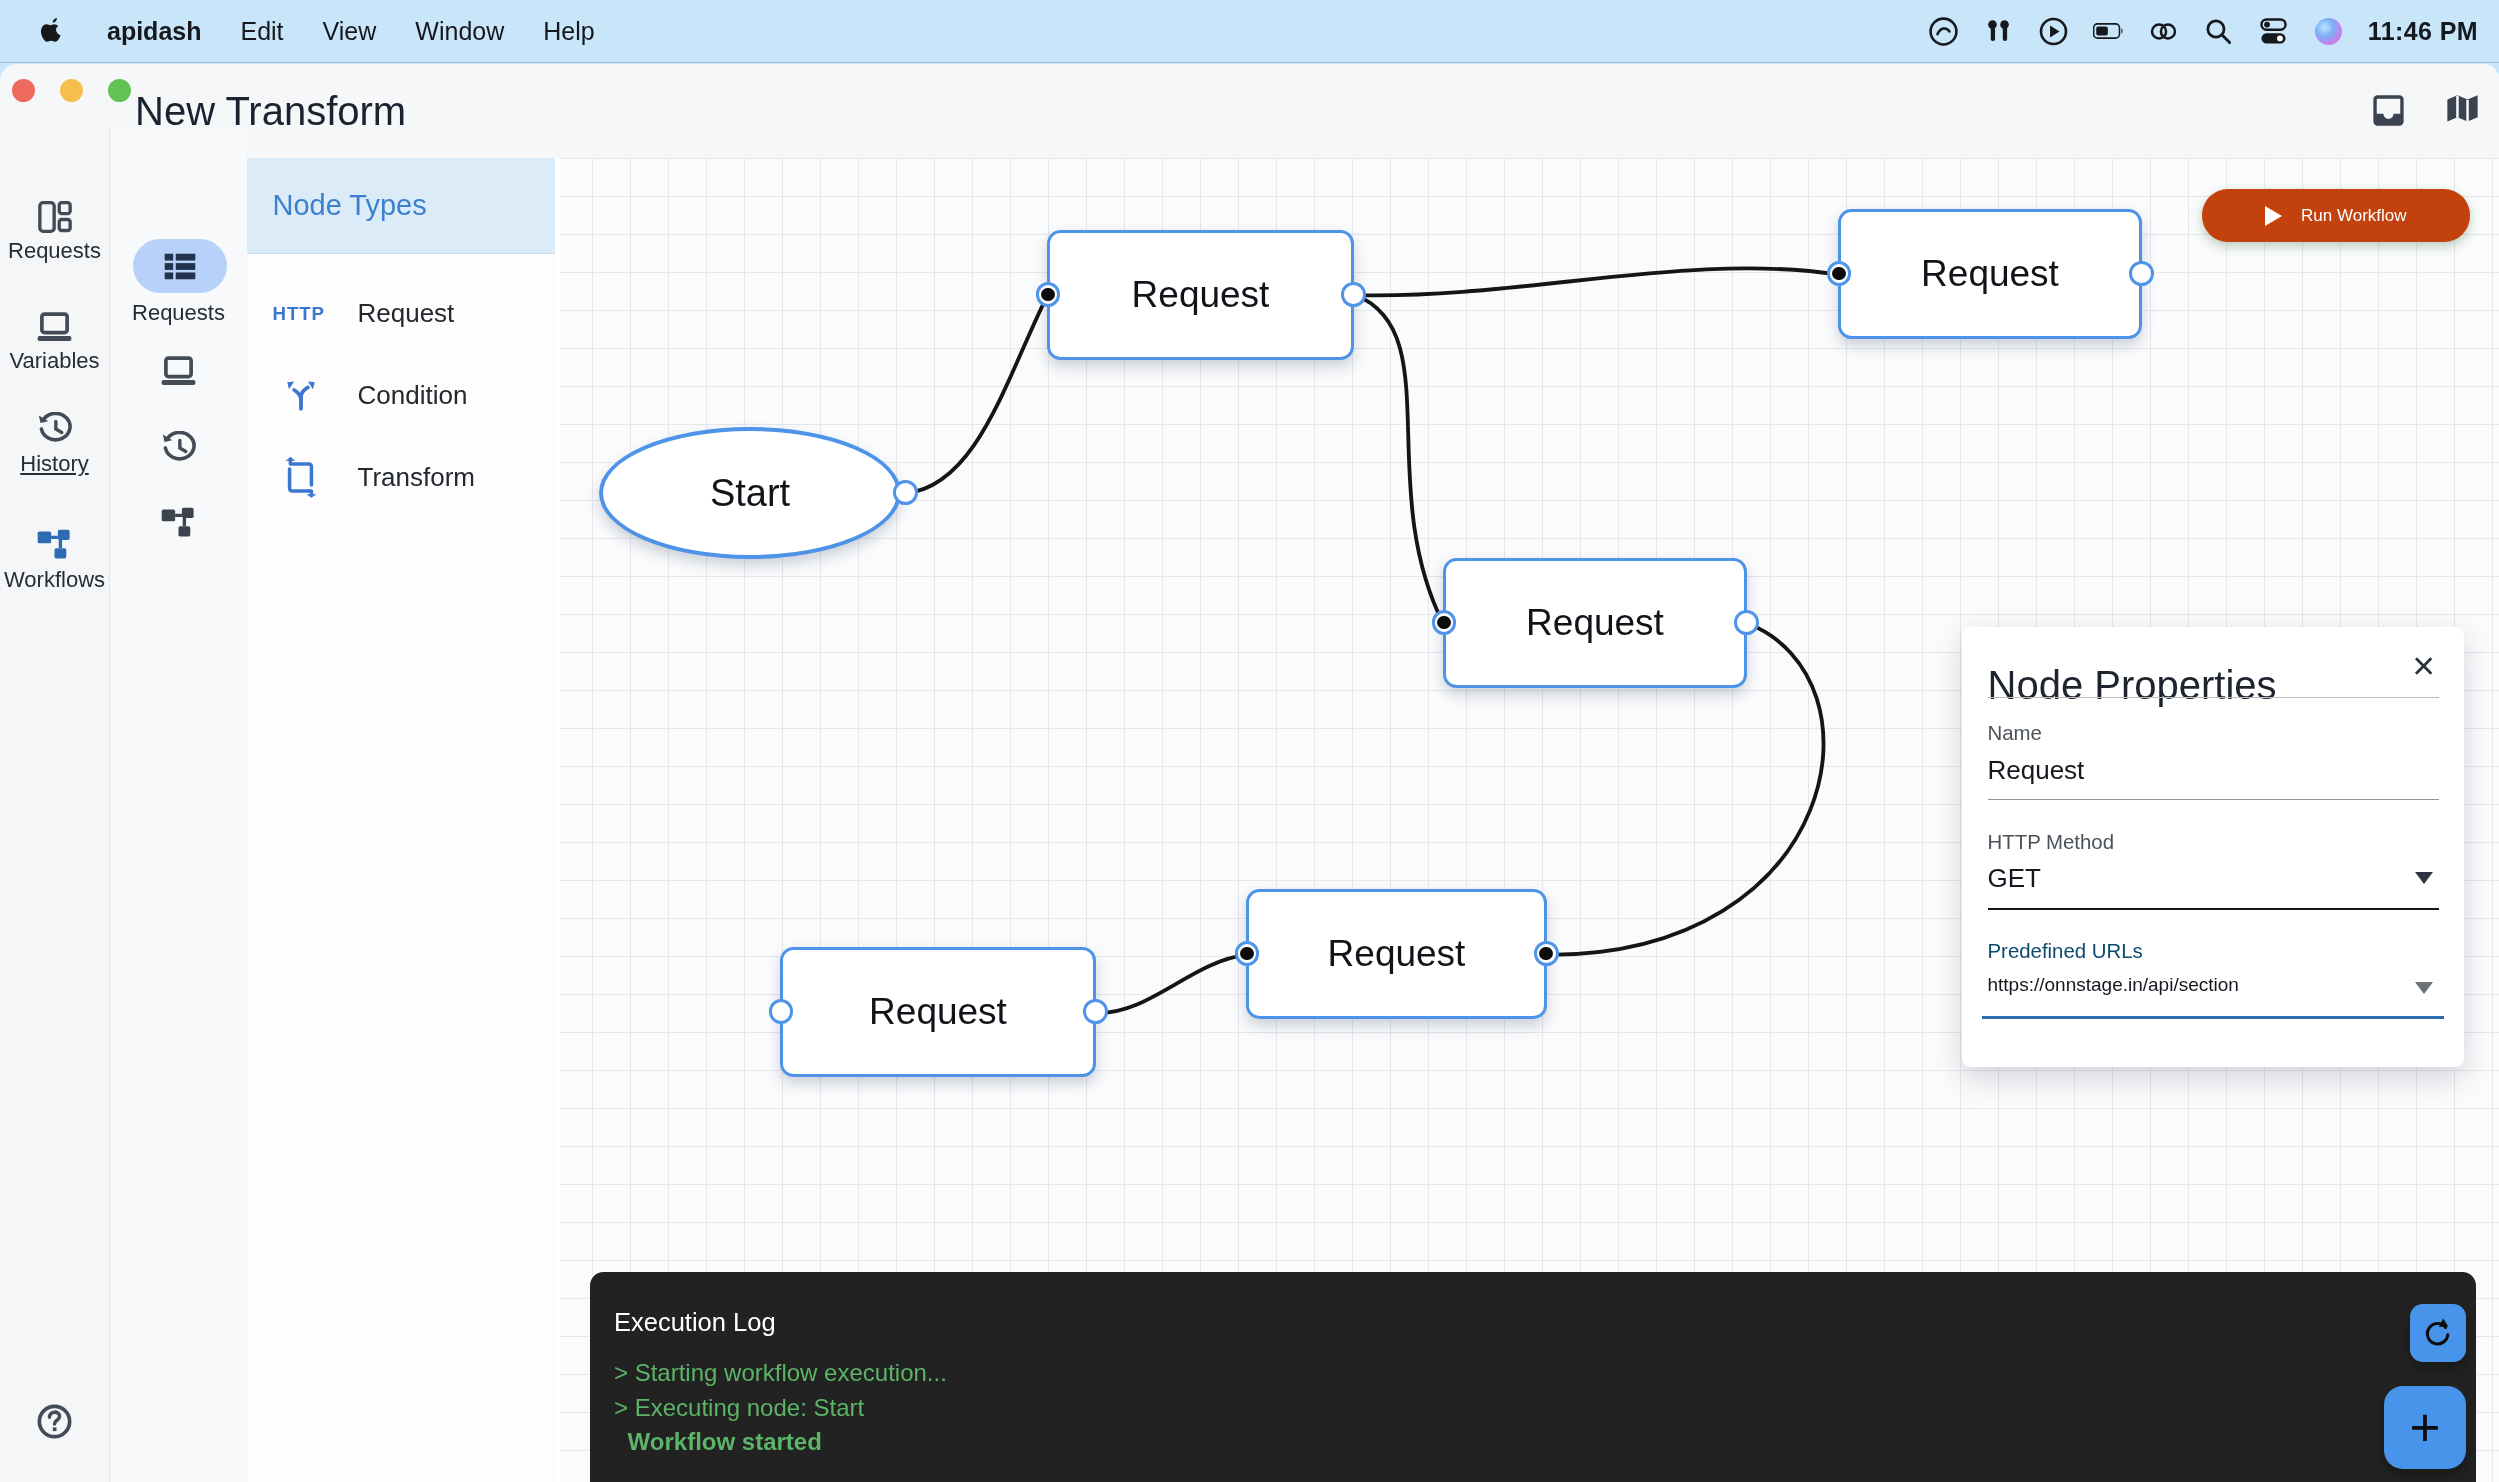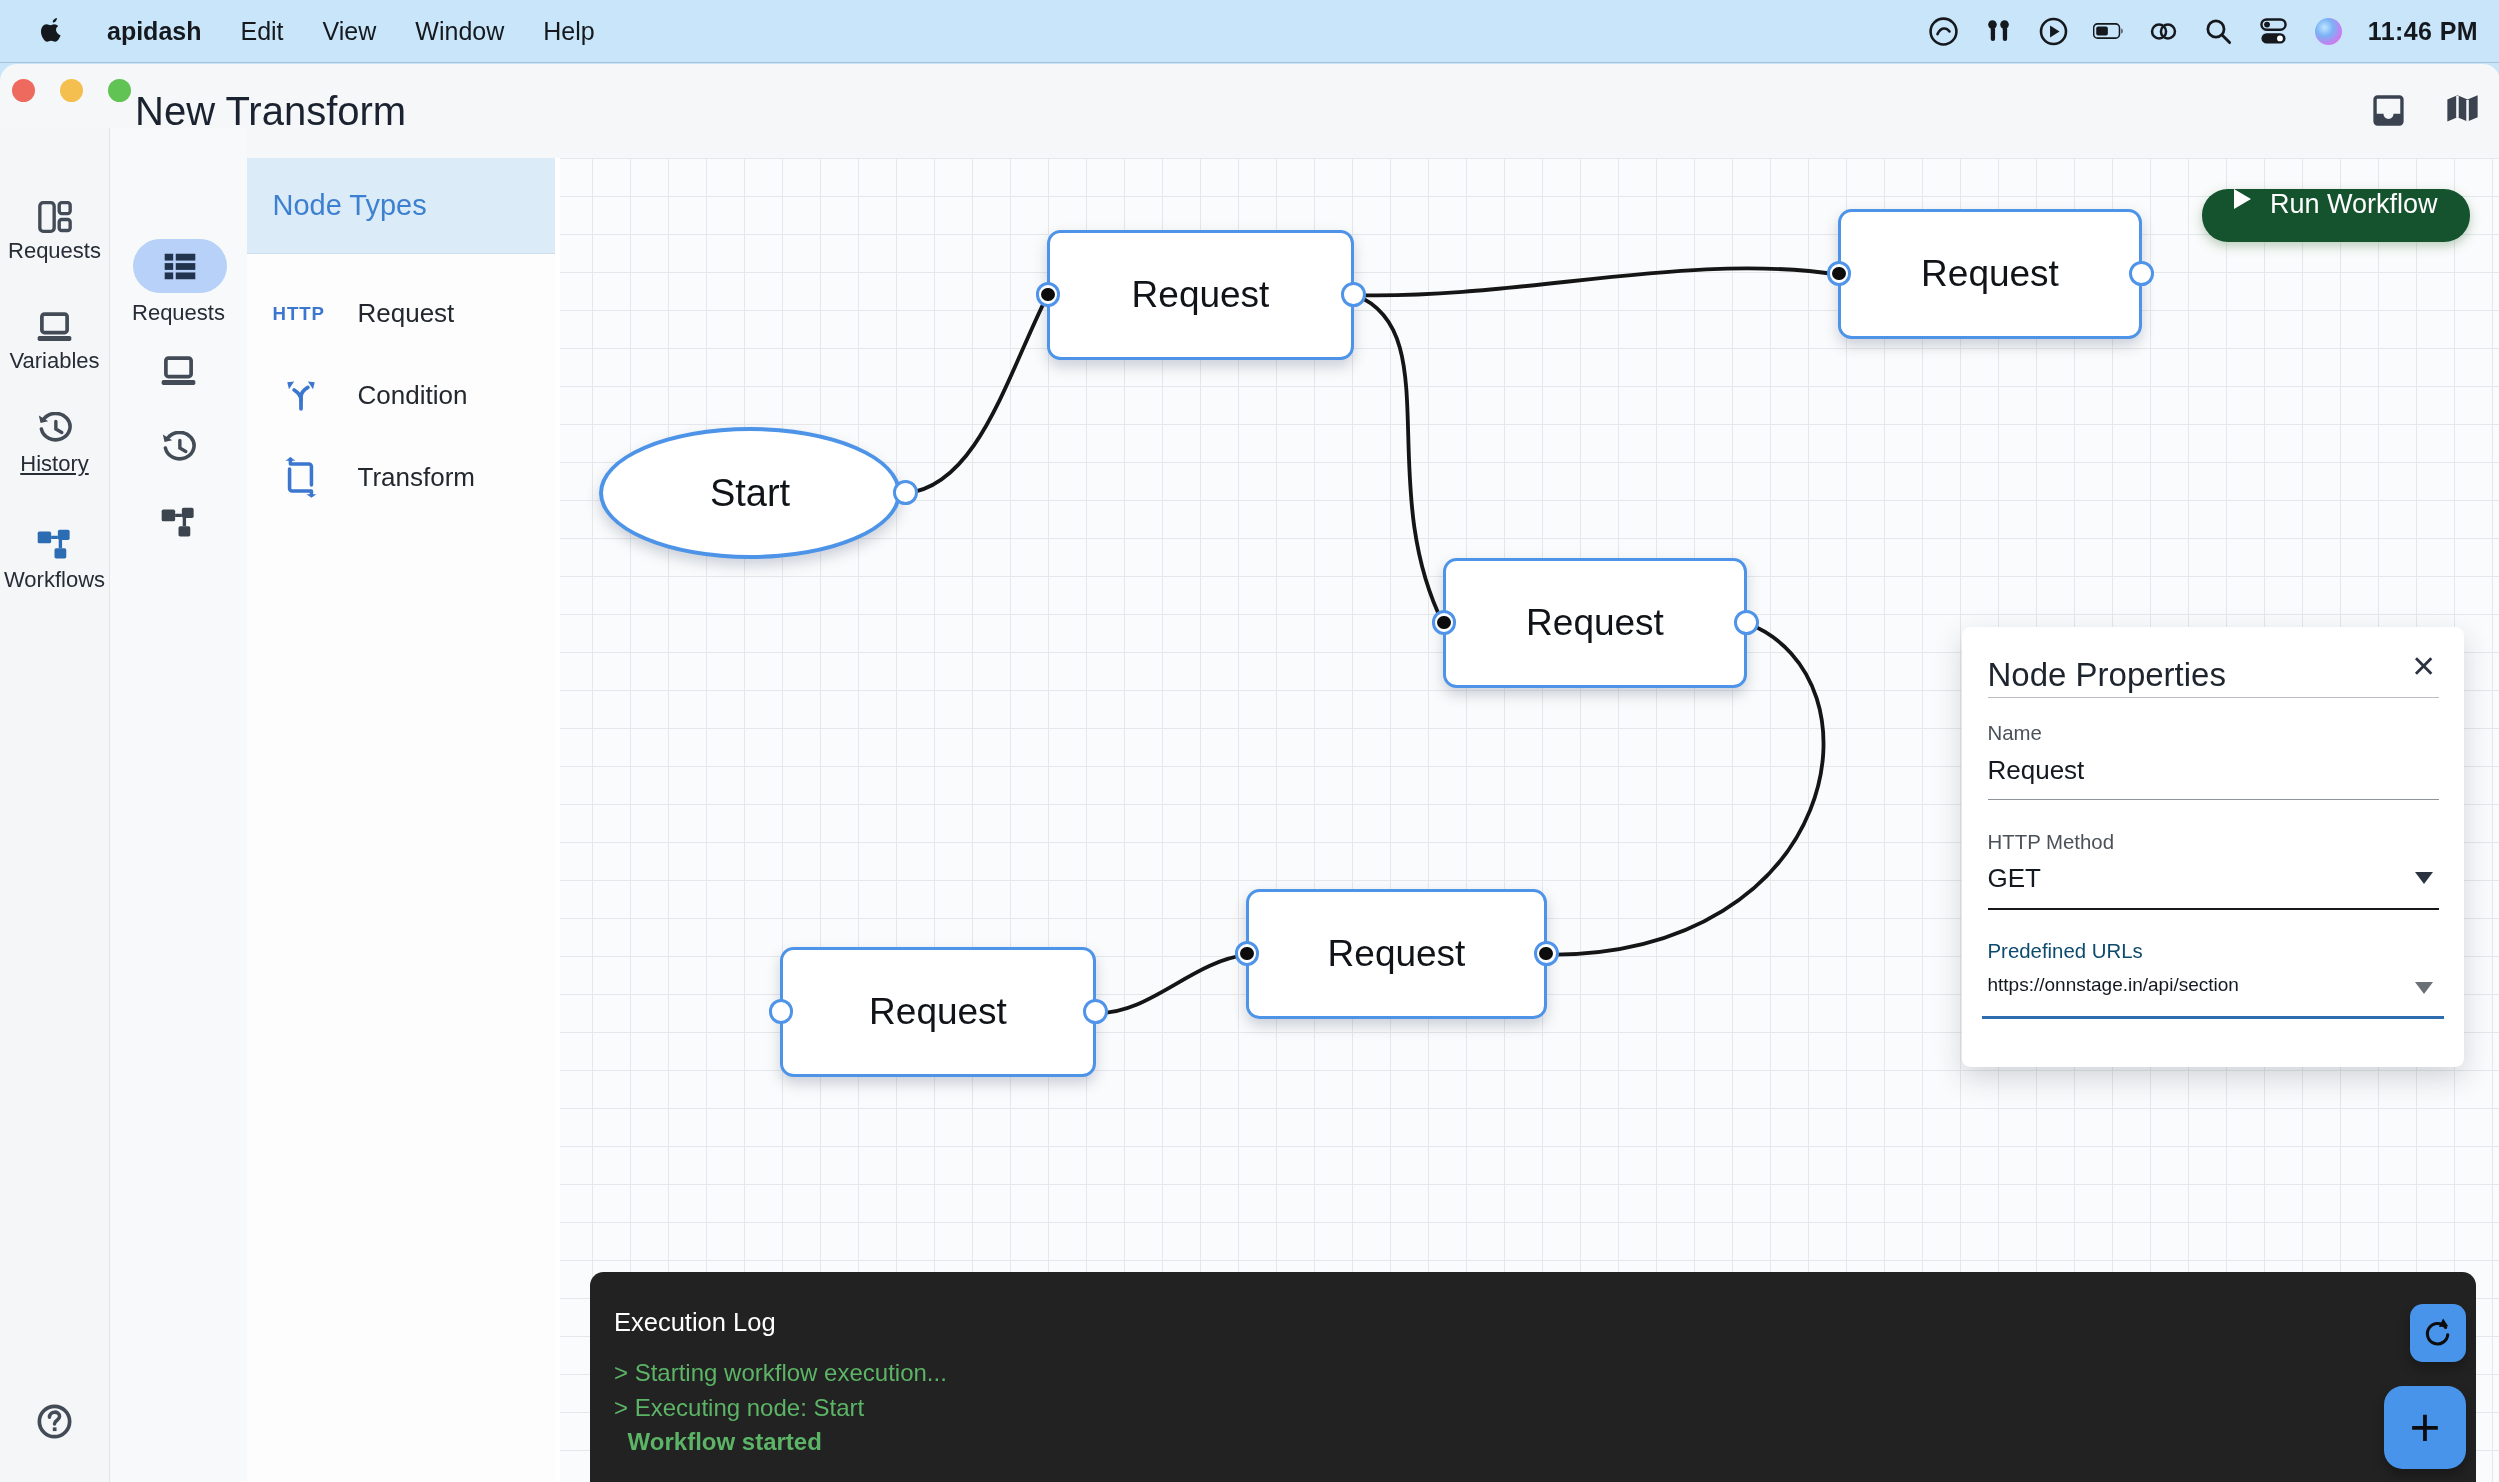--- a/index.html
+++ b/index.html
@@ -53,27 +53,27 @@
   .node{position:absolute;background:#ffffff;border:3.4px solid #4d94e8;border-radius:13.6px;
     display:flex;align-items:center;justify-content:center;font-size:37px;color:#101419;
     box-shadow:0 6.8px 13.6px rgba(45,65,95,.22);z-index:4;}
   .node.ellipse{border-radius:50%;border-width:4.3px;}
   .port{position:absolute;width:18.7px;height:18.7px;border:3.4px solid #4f94e9;border-radius:50%;
     background:#ffffff;top:50%;margin-top:-12.8px;display:flex;align-items:center;justify-content:center;}
   .port.left{left:-14.5px;} .port.right{right:-14.5px;}
   .port.filled::after{content:"";width:13.6px;height:13.6px;border-radius:50%;background:#0c0c0c;}
   
   .runbtn{position:absolute;left:2202px;top:189px;width:268px;height:53px;border-radius:26px;
-    background:#14532d;color:#ffffff;display:flex;justify-content:center;gap:18.7px;
-    font-size:27px;font-weight:500;z-index:6;box-shadow:0 4.3px 10.2px rgba(70,120,70,.35);cursor:pointer;}
+    background:#c2410c;color:#ffffff;display:flex;align-items:center;justify-content:center;gap:18.7px;
+    font-size:17px;font-weight:500;z-index:6;box-shadow:0 4.3px 10.2px rgba(70,120,70,.35);cursor:pointer;}
   .runbtn .tri{width:0;height:0;border-left:17px solid #ffffff;border-top:10.2px solid transparent;border-bottom:10.2px solid transparent;}
   
   .props{position:absolute;left:1962px;top:627px;width:502px;height:440px;background:#ffffff;border-radius:8.5px;
     box-shadow:0 10.2px 29px rgba(30,40,60,.18);z-index:6;padding:0;}
-  .props-title{position:absolute;left:25.5px;top:29px;font-size:33px;font-weight:500;color:#1e242e;}
+  .props-title{position:absolute;left:25.5px;top:36px;font-size:40px;font-weight:500;color:#1e242e;}
   .props-close{position:absolute;right:29px;top:18.7px;font-size:39px;color:#2b3340;cursor:pointer;line-height:1;}
   .props-hr{position:absolute;left:25.5px;right:25.5px;top:70px;border-top:1.7px solid #b9bcc0;}
   .f-label{position:absolute;left:25.5px;font-size:20.4px;color:#4a5158;}
   .f-value{position:absolute;left:25.5px;font-size:26px;color:#14181f;}
   .f-line{position:absolute;left:25.5px;right:25.5px;}
   .caret{position:absolute;width:0;height:0;border-left:9.4px solid transparent;border-right:9.4px solid transparent;}
   
   .execlog{position:absolute;left:590px;top:1272px;width:1886px;height:211px;background:rgba(26,27,26,.97);
     border-radius:13.6px 13.6px 0 0;z-index:5;}
   .execlog .etitle{position:absolute;left:24px;top:36px;font-size:25.5px;font-weight:500;color:#ffffff;}

